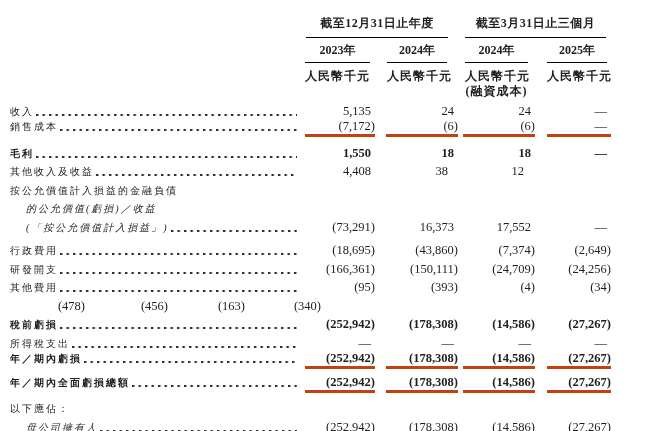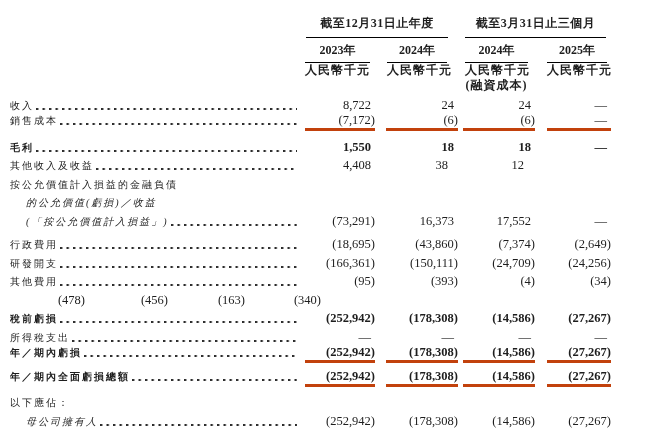--- a/index.html
+++ b/index.html
@@ -50,21 +50,21 @@
     font-size: 12px;
     border-bottom: 1.2px solid #000;
     padding-bottom: 3px;
     white-space: nowrap;
   }
   .y1 { width: 65px; margin-right: 5px; }
   .y2 { width: 60px; margin-right: 11px; }
   .y3 { width: 63px; margin-right: 7px; }
   .y4 { width: 60px; margin-right: 4px; }
   
-  .urow { align-items: flex-start; }
+  .urow { margin-top: 6px; align-items: flex-start; }
   .ui {
     text-align: center;
     font-weight: bold;
     font-size: 12px;
     letter-spacing: 1px;
     line-height: 14.5px;
     white-space: nowrap;
   }
   
   .tbody { margin-top: 2px; }
@@ -160,21 +160,21 @@
       </div>
   </div>
 
   <div class="tbody">
       <div class="row">
         <div class="lbl">
           <span class="lbl-text">收入</span>
           <span class="leader"></span>
         </div>
         <div class="hc c1">
-          <div class="vi w1 np">8,722</div>
+          <div class="vi w1 np">5,135</div>
         </div>
         <div class="hc c2">
           <div class="vi w2 np">24</div>
         </div>
         <div class="hc c3">
           <div class="vi w3 np">24</div>
         </div>
         <div class="hc c4">
           <div class="vi w4 np">—</div>
         </div>

